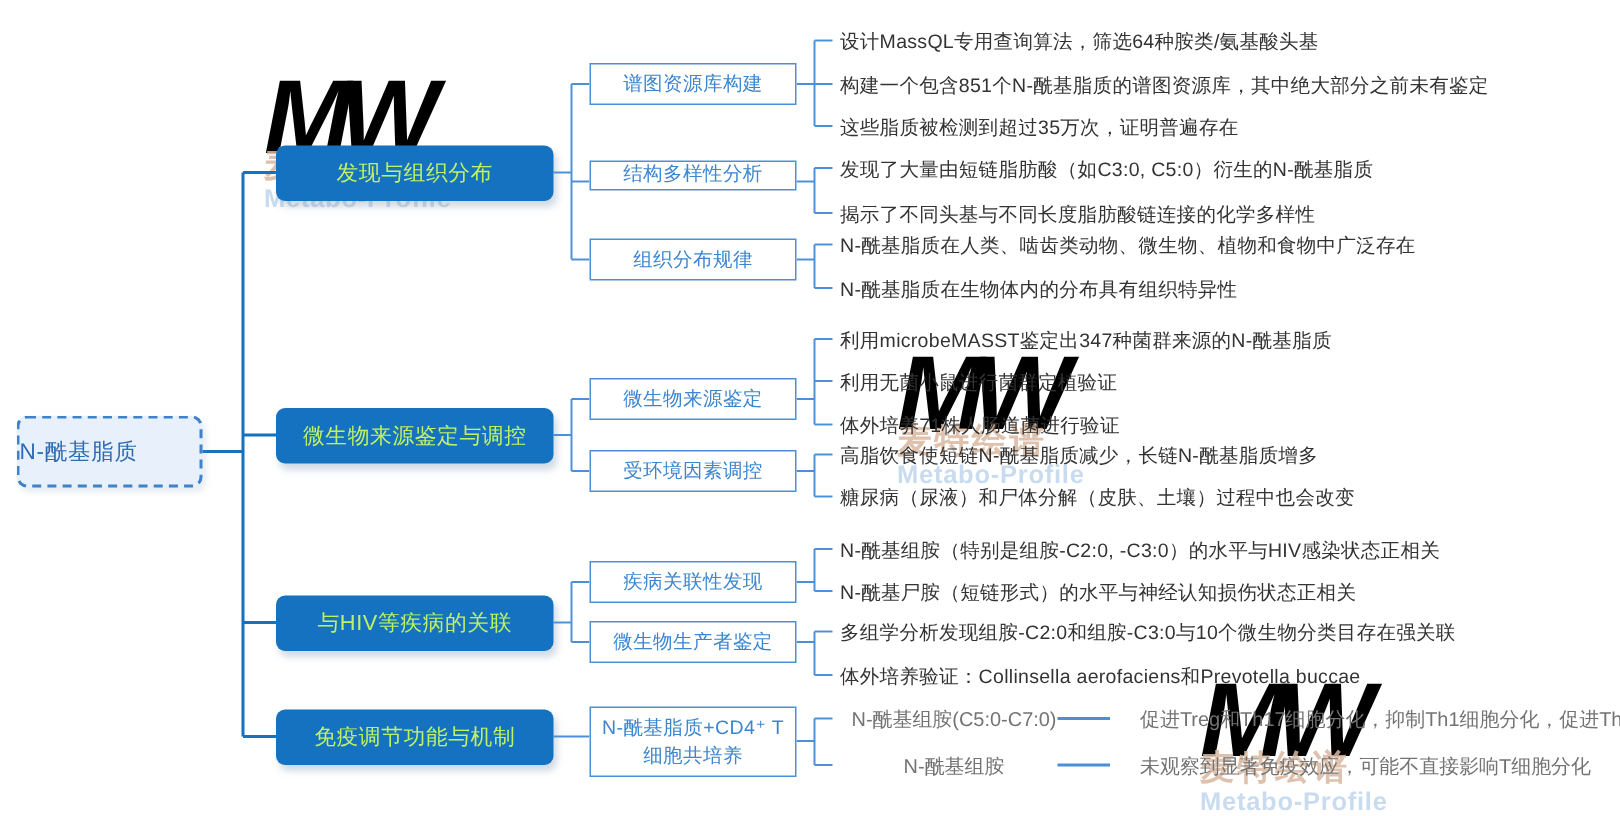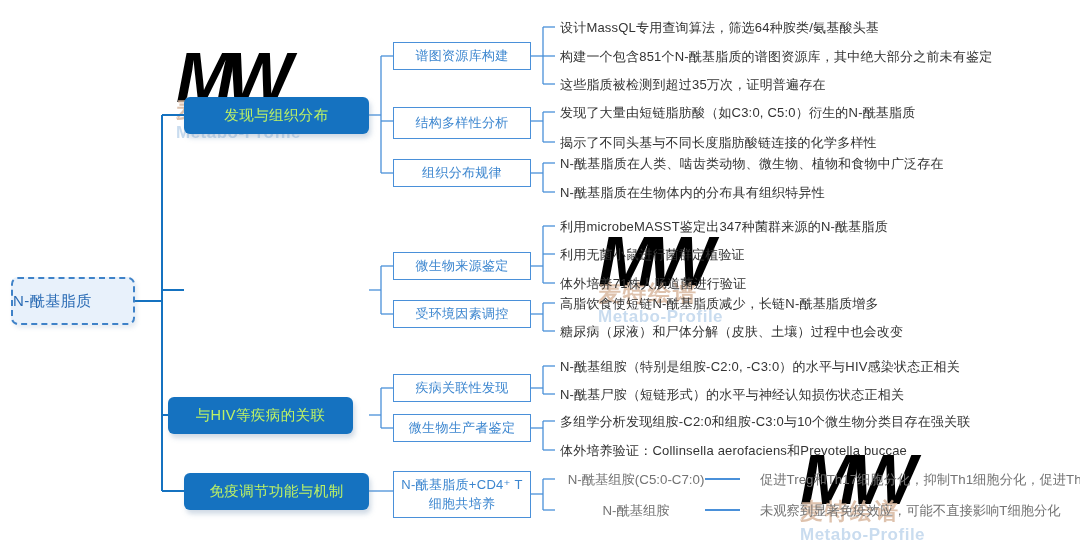--- a/index.html
+++ b/index.html
@@ -70,37 +70,37 @@
     background:#1572c0;
     border-radius:6px;
     display:flex; align-items:center; justify-content:center;
     color:#bef264;
     font-size:14.5px;
     letter-spacing:.4px;
     box-shadow:2px 4px 5px rgba(120,150,180,.35);
   }
   .l1-0 { left:184px; top:97px; }
   .l1-1 { left:184px; top:272px; }
-  .l1-2 { left:168px; top:397px; }
+  .l1-2 { left:184px; top:397px; }
   .l1-3 { left:184px; top:473px; }
 
   .l2 {
     position:absolute;
     width:138px;
     background:#ffffff;
     border:1.3px solid #4a90d9;
     display:flex; align-items:center; justify-content:center;
     color:#3c86cf;
     font-size:13px;
     letter-spacing:.3px;
     text-align:center;
     line-height:1.45;
   }
   .l2-a { left:393px; top:42px;  height:28px; }
-  .l2-b { left:393px; top:107px; height:32px; }
+  .l2-b { left:393px; top:107px; height:20px;font-family:Liberation Mono, monospace; }
   .l2-c { left:393px; top:159px; height:28px; }
   .l2-d { left:393px; top:252px; height:28px; }
   .l2-e { left:393px; top:300px; height:28px; }
   .l2-f { left:393px; top:374px; height:28px; }
   .l2-g { left:393px; top:414px; height:28px; }
   .l2-h { left:393px; top:471px; height:47px; padding:0 6px; }
 
   .leaf {
     position:absolute;
     left:560px;
@@ -221,20 +221,23 @@
       <path d="M705,510 L740,510" stroke-width="2"></path>
     </g>
   </svg>
 
   <div class="root-node">
     <span>N-酰基脂质</span>
   </div>
 
   <div class="l1 l1-0">
     <span>发现与组织分布</span>
+  </div>
+  <div class="l1 l1-1">
+    <span>微生物来源鉴定与调控</span>
   </div>
   <div class="l1 l1-2">
     <span>与HIV等疾病的关联</span>
   </div>
   <div class="l1 l1-3">
     <span>免疫调节功能与机制</span>
   </div>
 
   <div class="l2 l2-a">
     <span>谱图资源库构建</span>

